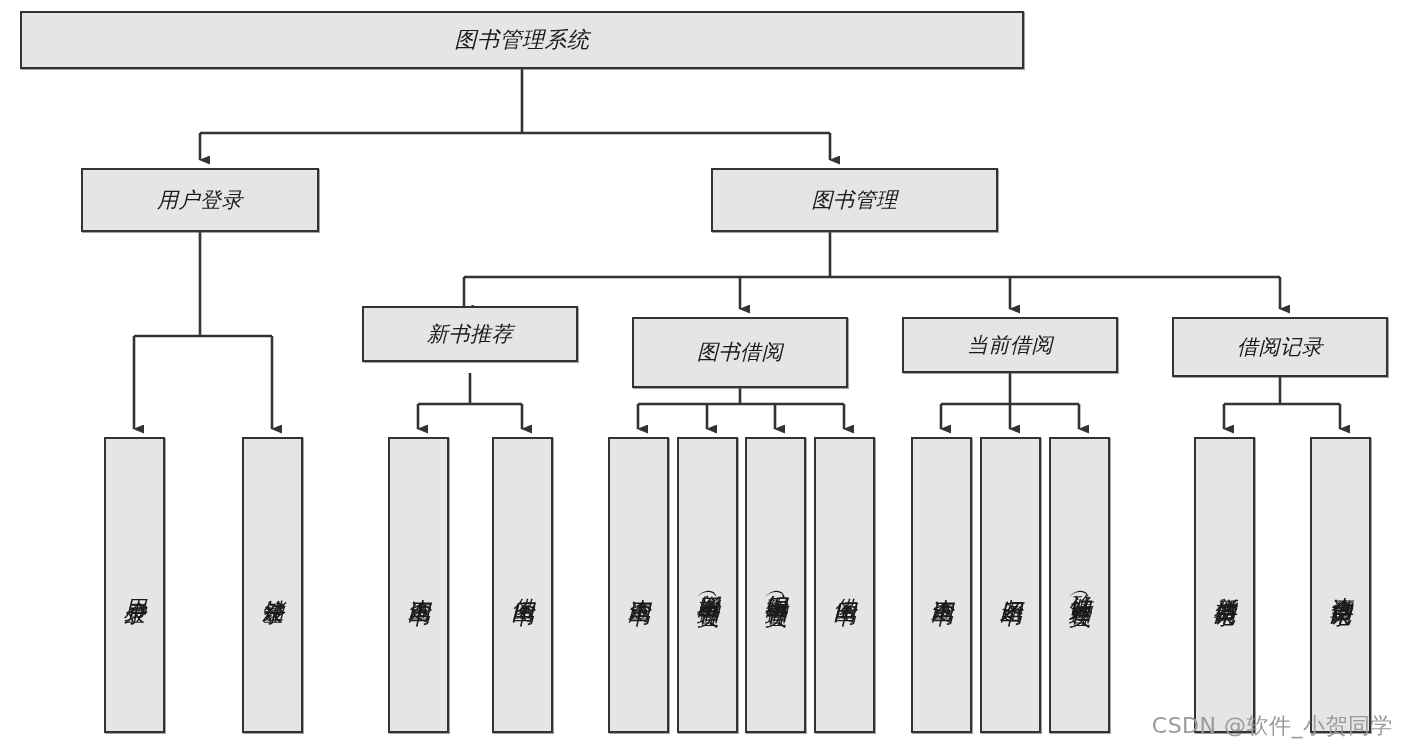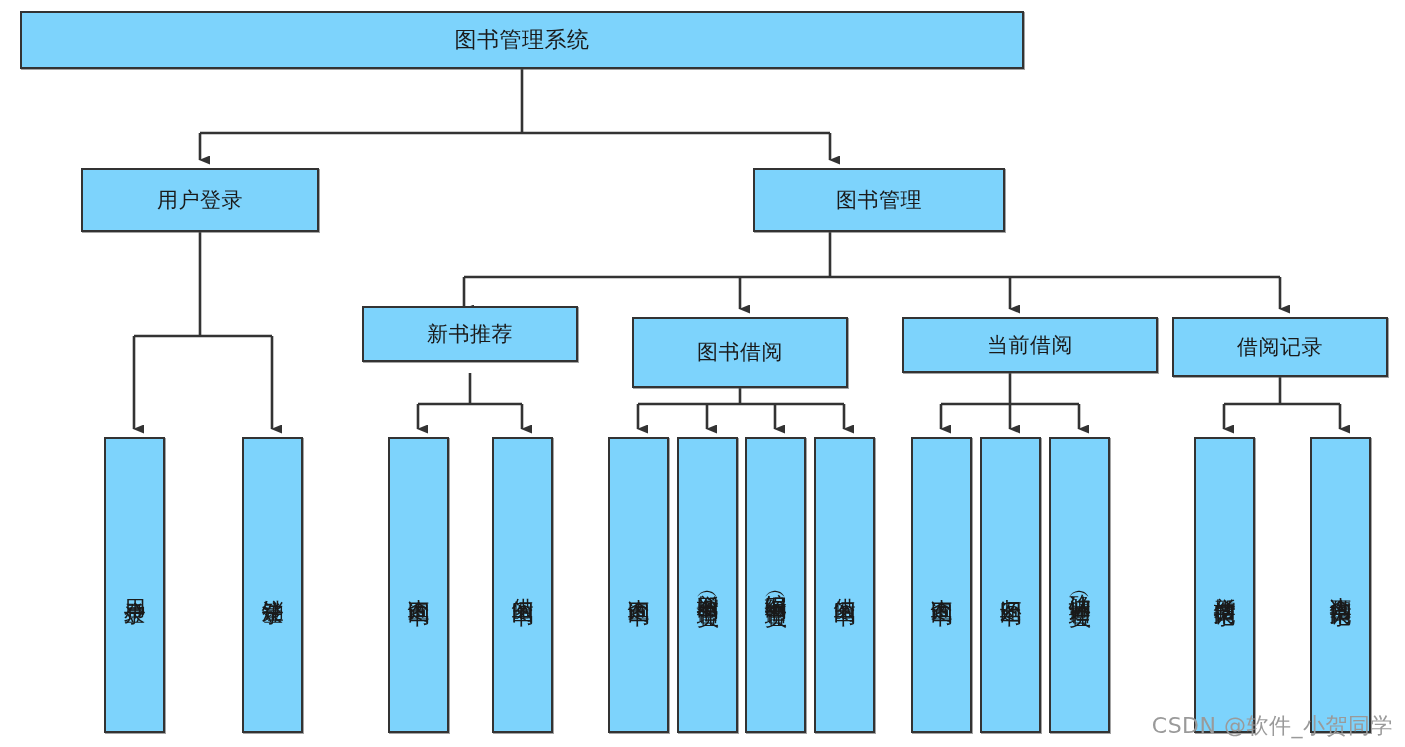--- a/index.html
+++ b/index.html
@@ -23,27 +23,28 @@
     position: absolute;
     left: 0;
     top: 0;
     width: 1405px;
     height: 747px;
     pointer-events: none;
   }
   .node {
     position: absolute;
     box-sizing: border-box;
-    background: #7dd3fc;
+    background: #e5e5e5;
     border: 2px solid #333333;
     box-shadow: 1px 1px 0 rgba(90,90,90,0.55);
     display: flex;
     align-items: center;
     justify-content: center;
     text-align: right;
+    font-style: italic;
   }
   .node .label {
     display: block;
     color: #1a1a1a;
     letter-spacing: 0.5px;
   }
   
   .node.horiz .label {
     font-size: 21px;
     line-height: 1.15;
@@ -131,31 +132,31 @@
     </g>
   </svg>
 
   <div class="node horiz root" style="left:20px; top:11px; width:1004px; height:58px;">
     <span class="label">图书管理系统</span>
   </div>
 
   <div class="node horiz" style="left:81px; top:168px; width:238px; height:64px;">
     <span class="label">用户登录</span>
   </div>
-  <div class="node horiz" style="left:753px; top:168px; width:252px; height:64px;">
+  <div class="node horiz" style="left:711px; top:168px; width:287px; height:64px;">
     <span class="label">图书管理</span>
   </div>
 
   <div class="node horiz" style="left:362px; top:306px; width:216px; height:56px;">
     <span class="label">新书推荐</span>
   </div>
   <div class="node horiz" style="left:632px; top:317px; width:216px; height:71px;">
     <span class="label">图书借阅</span>
   </div>
-  <div class="node horiz" style="left:902px; top:317px; width:256px; height:56px;">
+  <div class="node horiz" style="left:902px; top:317px; width:216px; height:56px;">
     <span class="label">当前借阅</span>
   </div>
   <div class="node horiz" style="left:1172px; top:317px; width:216px; height:60px;">
     <span class="label">借阅记录</span>
   </div>
 
   <div class="node vert" style="left:104px; top:437px; width:61px; height:296px;">
     <span class="label">用户登录</span>
   </div>
   <div class="node vert" style="left:242px; top:437px; width:61px; height:296px;">

